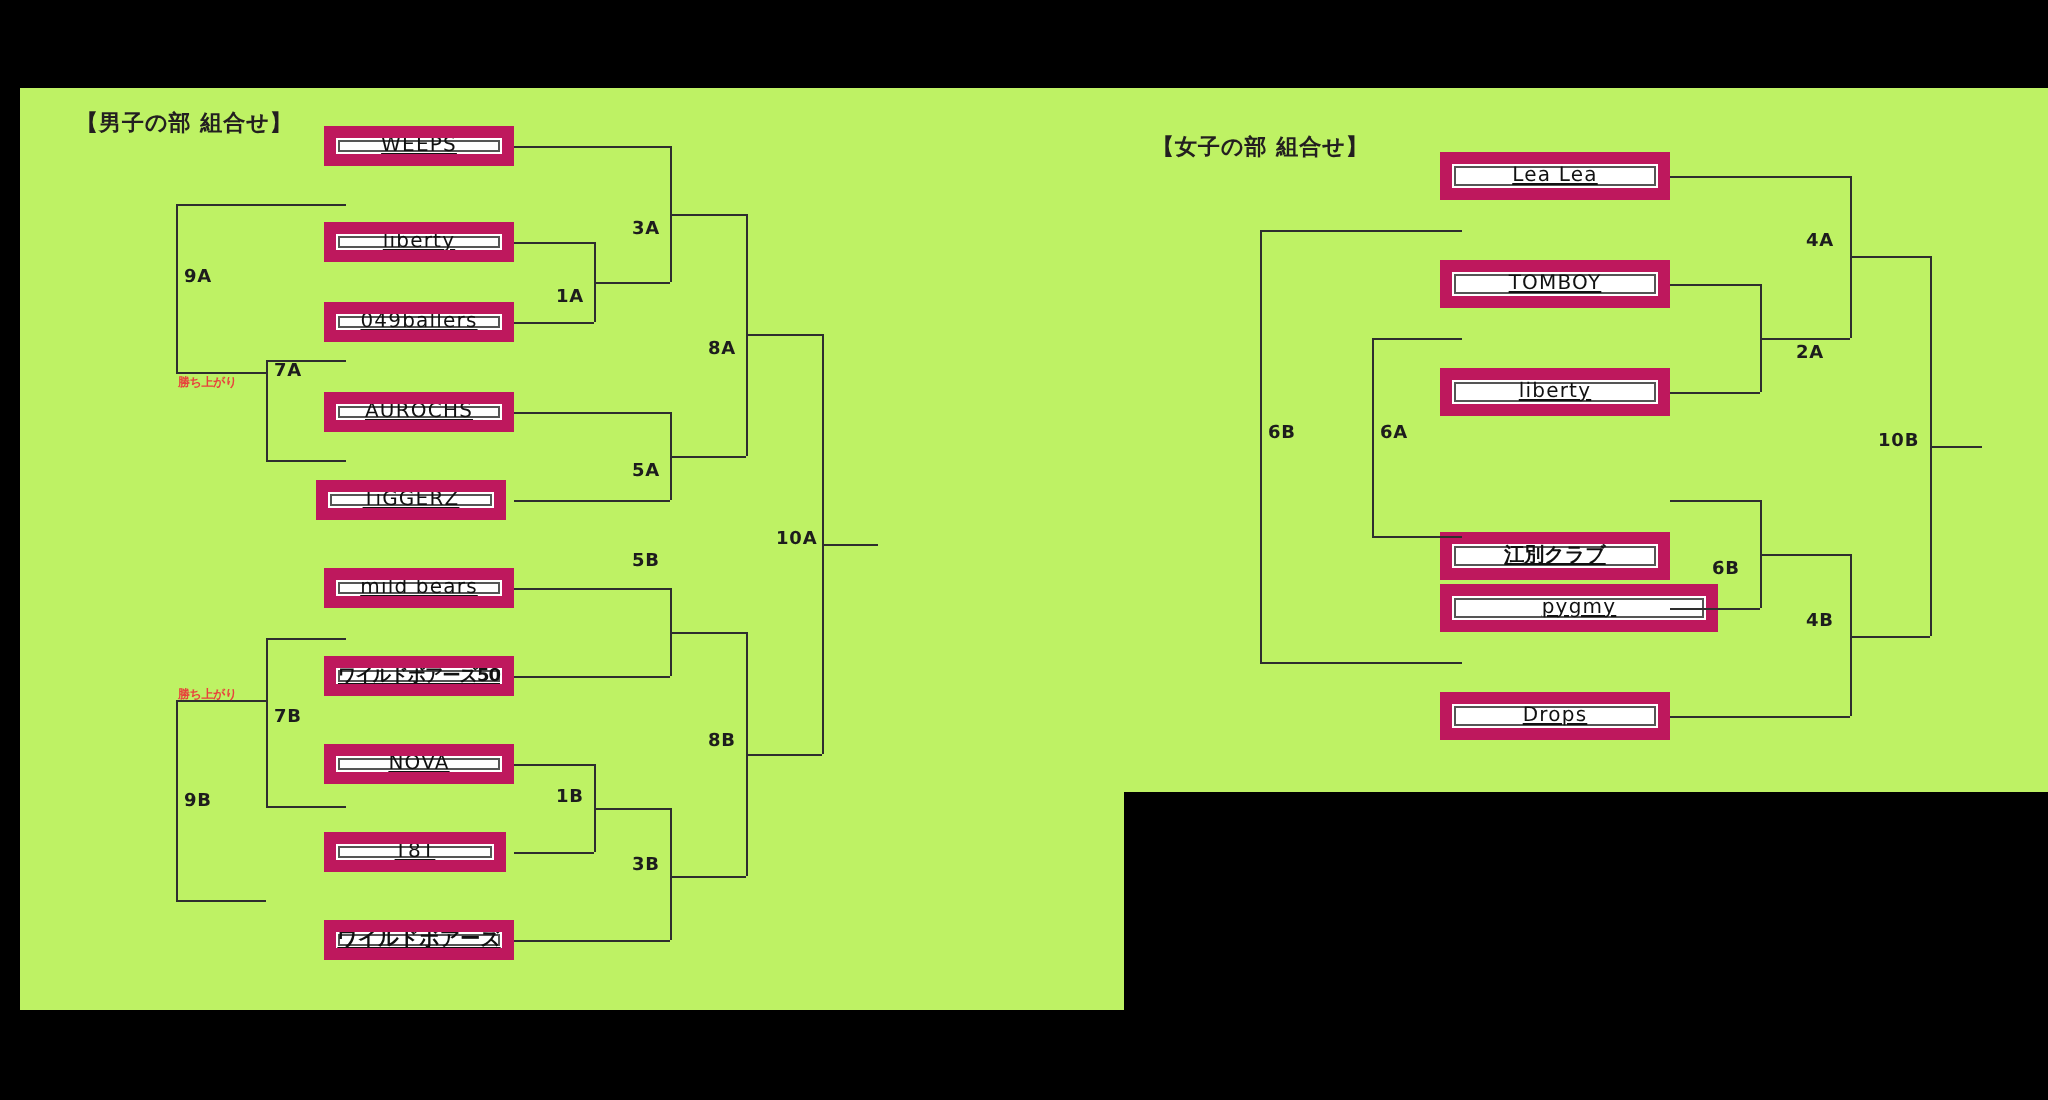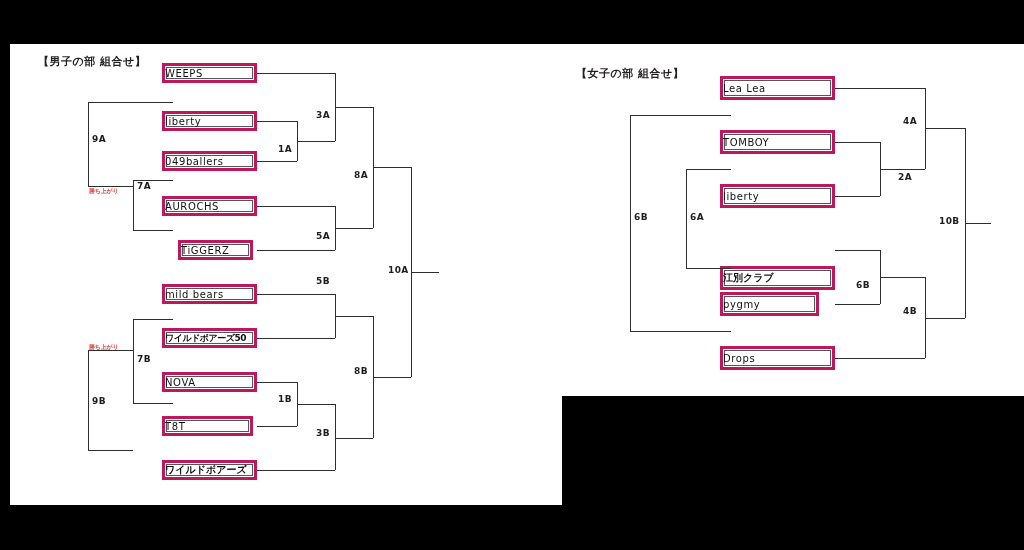--- a/index.html
+++ b/index.html
@@ -1,48 +1,50 @@
 <!DOCTYPE html>
 <html><head>
 <meta charset="utf-8">
 <style>
   html,body{margin:0;padding:0;background:#000;}
   body{width:1024px;height:550px;overflow:hidden;font-family:"DejaVu Sans","Liberation Sans",sans-serif;}
   #stage{position:relative;width:1024px;height:550px;background:#000;}
 
   
-  .paper{position:absolute;background:#ffffff;}
+  .paper{position:absolute;background:#bef264;}
   #paper-left{left:10px;top:44px;width:552px;height:461px;}
   #paper-right{left:562px;top:44px;width:462px;height:352px;}
 
   .bracket{position:absolute;left:0;top:0;width:100%;height:100%;}
 
   .title{
     position:absolute;
     font-size:11px;
     font-weight:bold;
     color:#231f20;
     letter-spacing:.5px;
     white-space:nowrap;
   }
 
   
   .team{
     position:absolute;
     box-sizing:border-box;
     background:#fff;
-    border:3px solid #be185d;
+    border:6px solid #be185d;
     box-shadow:0 0 0 1px #fff inset, 0 0 0 2px #555 inset;
     display:flex;
     align-items:center;
+    justify-content:center;
     font-size:10px;
     color:#111;
     letter-spacing:.6px;
     white-space:nowrap;
     overflow:hidden;
+    text-decoration:underline;
   }
   .team span{display:block;transform:translateY(-0.5px);}
   .team.jp{letter-spacing:0px;font-weight:bold;font-size:10px;}
   .team.jp.tight{font-size:9px;letter-spacing:-0.5px;}
 
   
   .ln{position:absolute;background:#2e2e2e;}
   .ln.h{height:1px;}
   .ln.v{width:1px;}
 
@@ -82,21 +84,21 @@
         </div>
 
       <div class="team" style="left:152px;top:107px;width:95px;height:20px;">
         <span>049ballers</span>
         </div>
 
       <div class="team" style="left:152px;top:152px;width:95px;height:20px;">
         <span>AUROCHS</span>
         </div>
 
-      <div class="team" style="left:168px;top:196px;width:75px;height:20px;">
+      <div class="team" style="left:148px;top:196px;width:95px;height:20px;">
         <span>TiGGERZ</span>
         </div>
 
       <div class="team" style="left:152px;top:240px;width:95px;height:20px;">
         <span>mild bears</span>
         </div>
 
       <div class="team jp tight" style="left:152px;top:284px;width:95px;height:20px;">
         <span>ワイルドボアーズ50</span>
         </div>
@@ -199,21 +201,21 @@
         </div>
 
       <div class="team" style="left:158px;top:140px;width:115px;height:24px;">
         <span>liberty</span>
         </div>
 
       <div class="team jp" style="left:158px;top:194px;width:115px;height:24px;margin-top:28px;">
         <span>江別クラブ</span>
         </div>
 
-      <div class="team" style="left:158px;top:248px;width:99px;height:24px;">
+      <div class="team" style="left:158px;top:248px;width:139px;height:24px;">
         <span>pygmy</span>
         </div>
 
       <div class="team" style="left:158px;top:302px;width:115px;height:24px;">
         <span>Drops</span>
         </div>
 
       <div class="ln h" style="left:273px;top:98px;width:45px;"></div>
       <div class="ln h" style="left:273px;top:152px;width:45px;"></div>
       <div class="ln v" style="left:318px;top:98px;height:54px;"></div>

